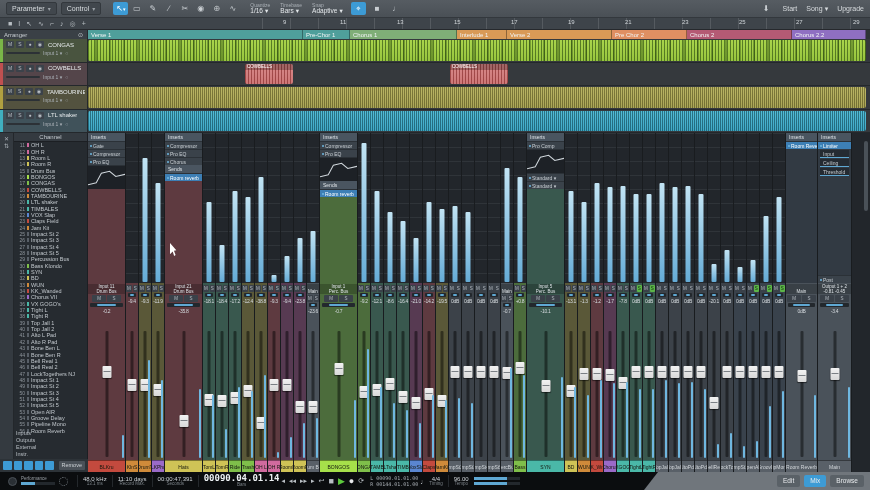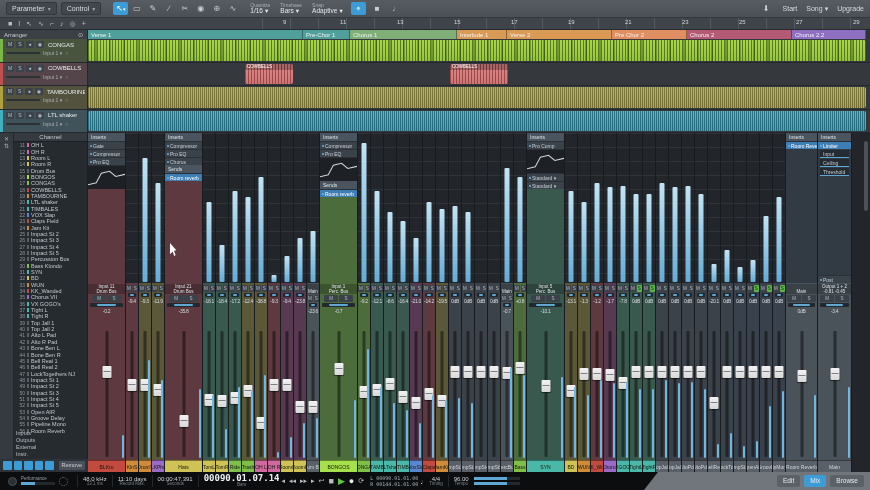--- a/index.html
+++ b/index.html
@@ -1688,21 +1688,21 @@
       <span class="a">11:10 days</span>
       <span class="b">Record Max.</span>
     </div>
     <div class="t-sep"></div>
     <div class="t-col">
       <span class="a">00:00:47.391</span>
       <span class="b">Seconds</span>
     </div>
     <div class="t-sep"></div>
     <div class="t-col" id="t-time">
-      <span class="a">00090.01.07.14</span>
+      <span class="a">00090.04.01.14</span>
       <span class="b">Bars</span>
     </div>
     <span class="tbtn">◂</span>
     <span class="tbtn">◂◂</span>
     <span class="tbtn">▸▸</span>
     <span class="tbtn">▸</span>
     <span class="tbtn">↩</span>
     <span class="tbtn" style="font-size:9px;">■</span>
     <span class="tbtn play" style="font-size:9px;">▶</span>
     <span class="tbtn rec" style="font-size:9px;">●</span>

